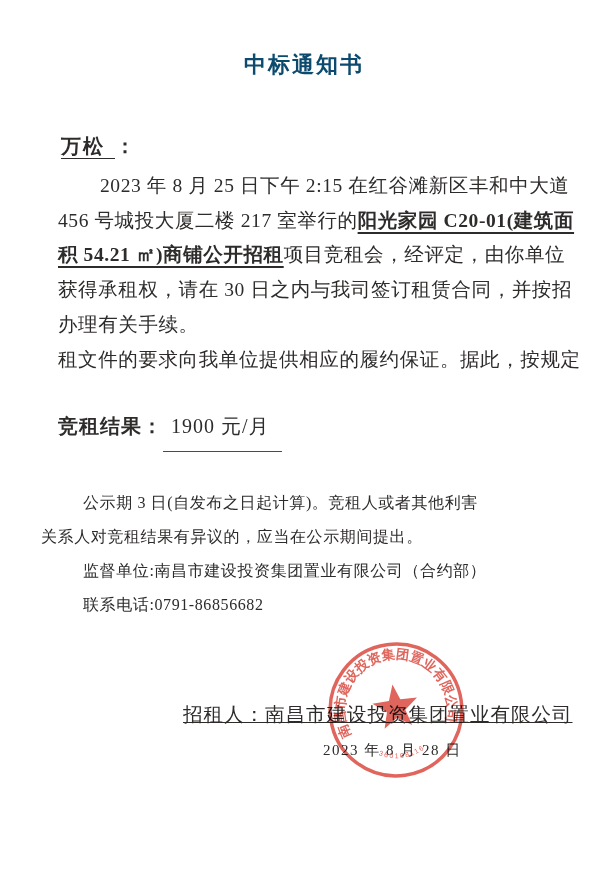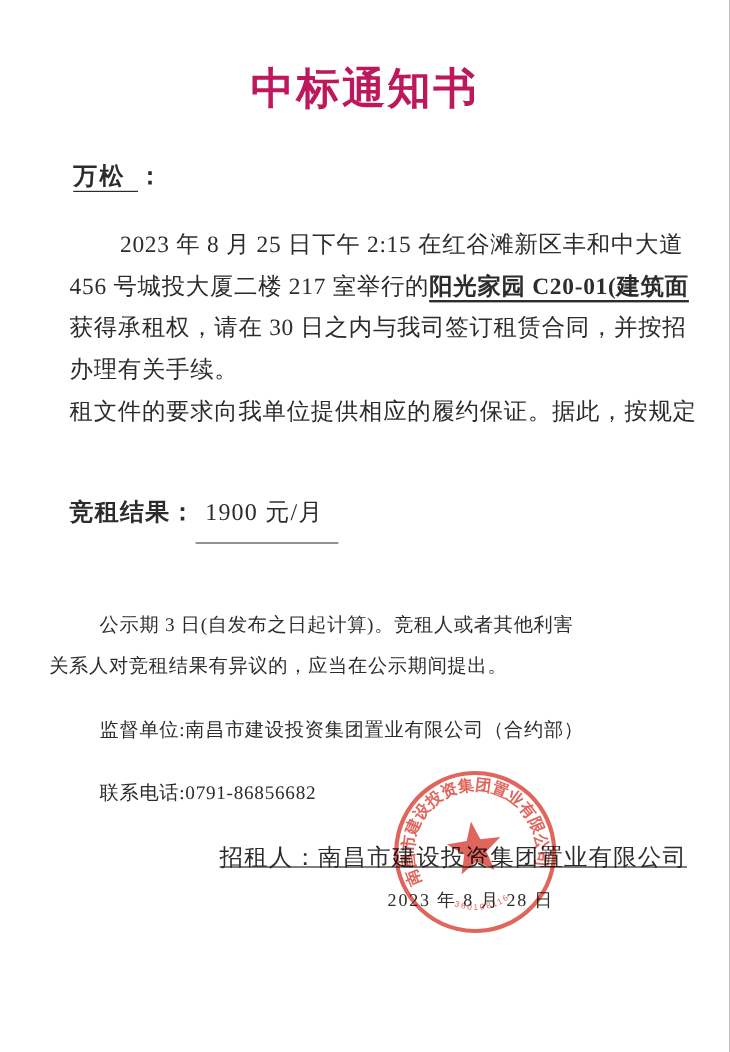--- a/index.html
+++ b/index.html
@@ -21,24 +21,24 @@
     background: var(--paper);
     color: var(--ink);
     overflow: hidden;
   }
   .doc-title {
     position: absolute;
     top: 50px;
     left: 0;
     right: 0;
     text-align: center;
-    font-size: 36px;
+    font-size: 22px;
     font-weight: bold;
     letter-spacing: 2px;
-    color: #be185d;
+    color: #0c4a6e;
   }
   .salutation {
     position: absolute;
     top: 133px;
     left: 61px;
     font-size: 20px;
     font-weight: bold;
     letter-spacing: 2px;
   }
   .salutation .name {
@@ -49,21 +49,21 @@
   .body-par {
     position: absolute;
     top: 169px;
     left: 58px;
     width: 500px;
     font-size: 19.5px;
     line-height: 34.7px;
     letter-spacing: 0.6px;
   }
   .body-par .line { white-space: nowrap; }
-  .line.indent { padding-left: 42px; margin-top: 19px; }
+  .line.indent { padding-left: 42px; }
   .emph {
     font-weight: bold;
     text-decoration: underline;
     text-underline-offset: 5px;
     text-decoration-thickness: 1.5px;
     text-align: center;
   }
   .result-line {
     position: absolute;
     top: 413px;
@@ -136,20 +136,21 @@
 
 <div class="page">
 
   <div class="doc-title">中标通知书</div>
 
   <div class="salutation"><span class="name">万松</span><span>：</span></div>
 
   <div class="body-par">
     <div class="line indent">2023 年 8 月 25 日下午 2:15 在红谷滩新区丰和中大道</div>
     <div class="line"><span>456 号城投大厦二楼 217 室举行的</span><span class="emph">阳光家园 C20-01(建筑面</span></div>
+    <div class="line"><span class="emph">积 54.21 ㎡)商铺公开招租</span><span>项目竞租会，经评定，由你单位</span></div>
     <div class="line">获得承租权，请在 30 日之内与我司签订租赁合同，并按招</div>
     <div class="line">办理有关手续。</div>
     <div class="line">租文件的要求向我单位提供相应的履约保证。据此，按规定</div>
   </div>
 
   <div class="result-line"><span class="label">竞租结果：</span><span class="value">1900 元/月</span></div>
 
   <div class="notice-par">
     <div class="line indent">公示期 3 日(自发布之日起计算)。竞租人或者其他利害</div>
     <div class="line">关系人对竞租结果有异议的，应当在公示期间提出。</div>

